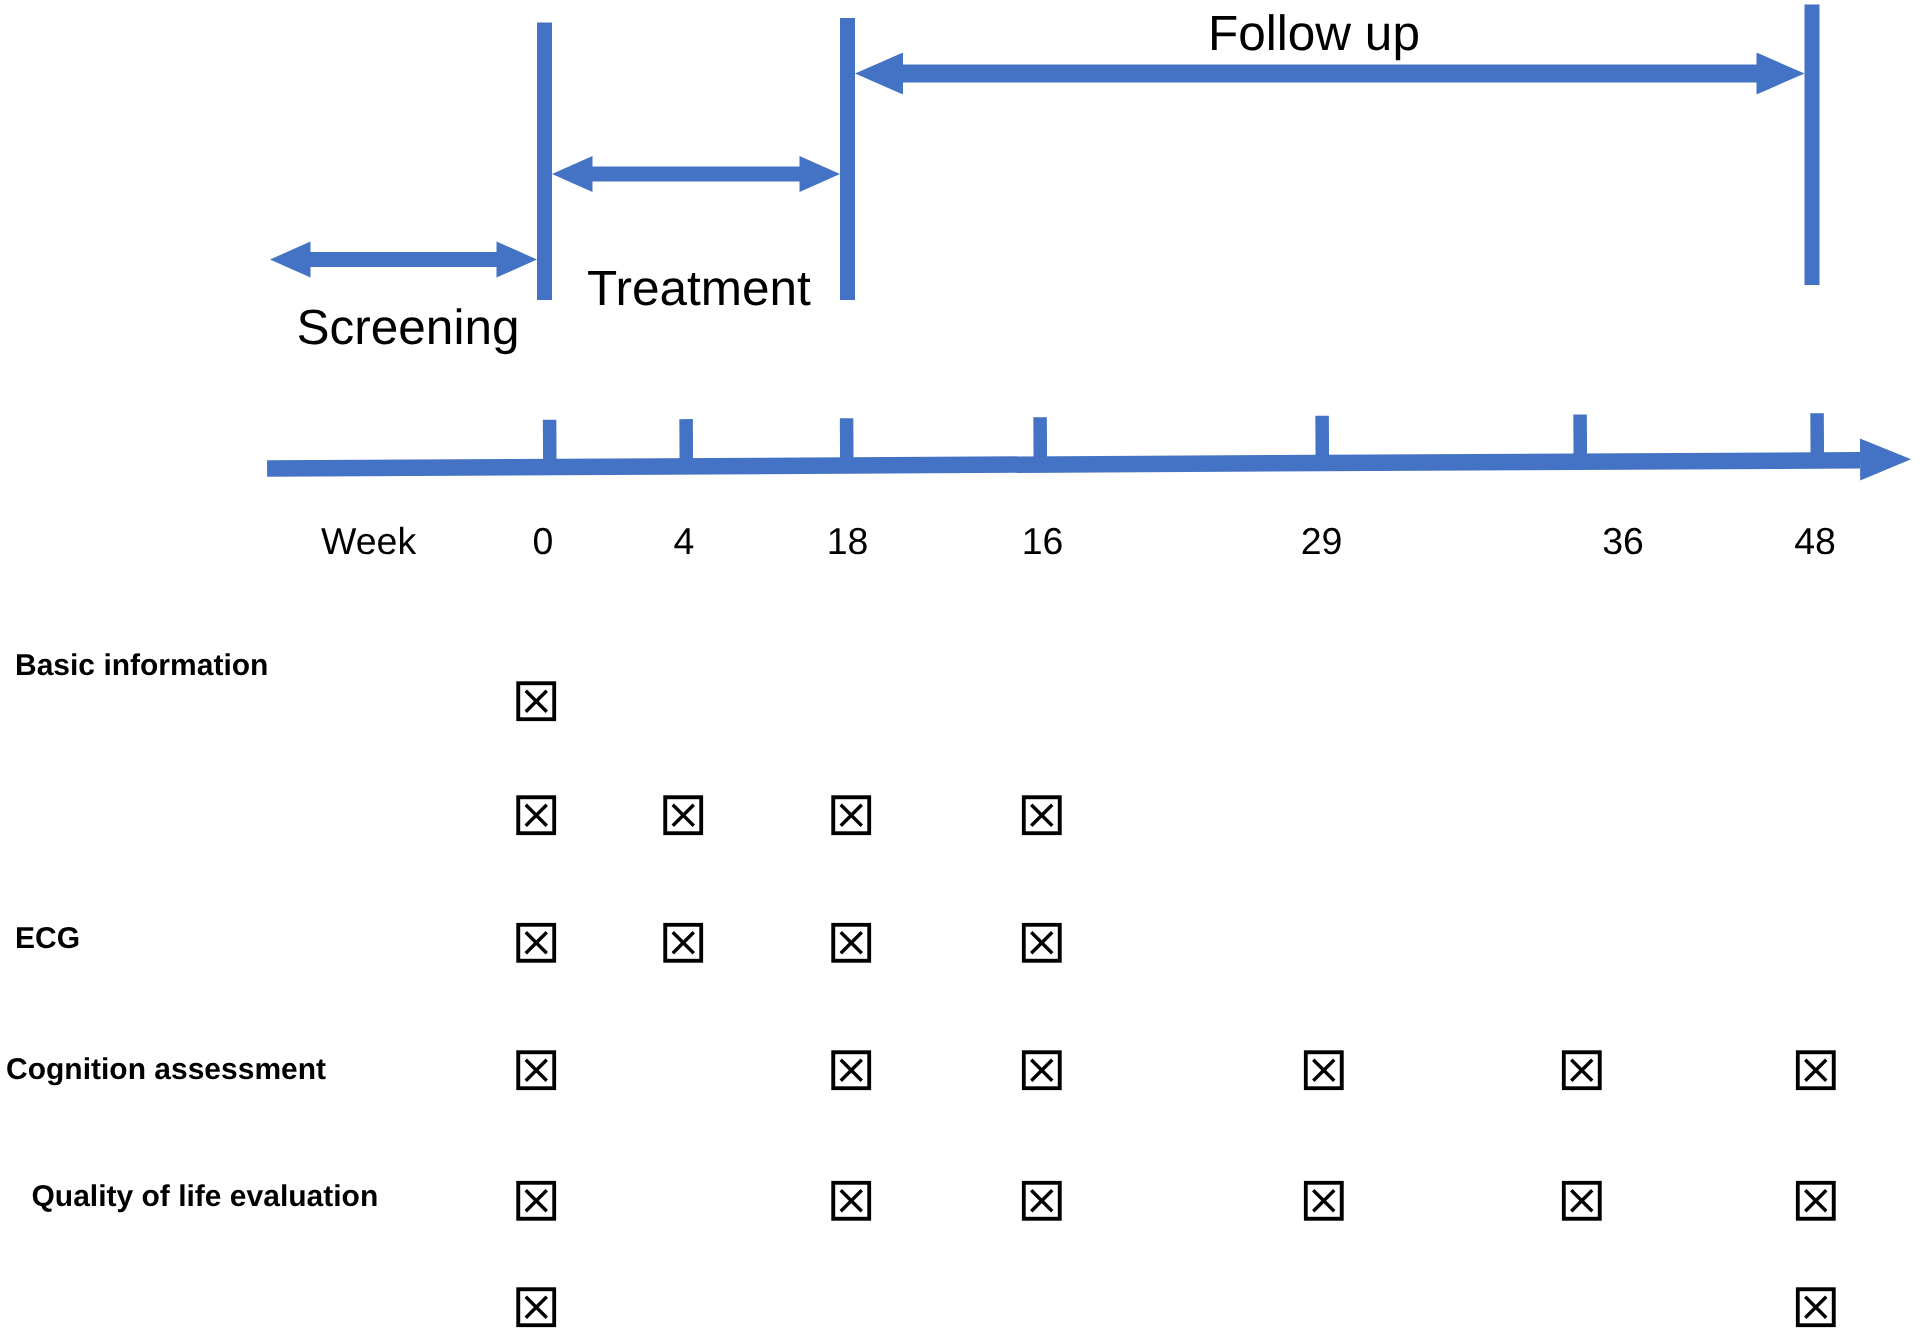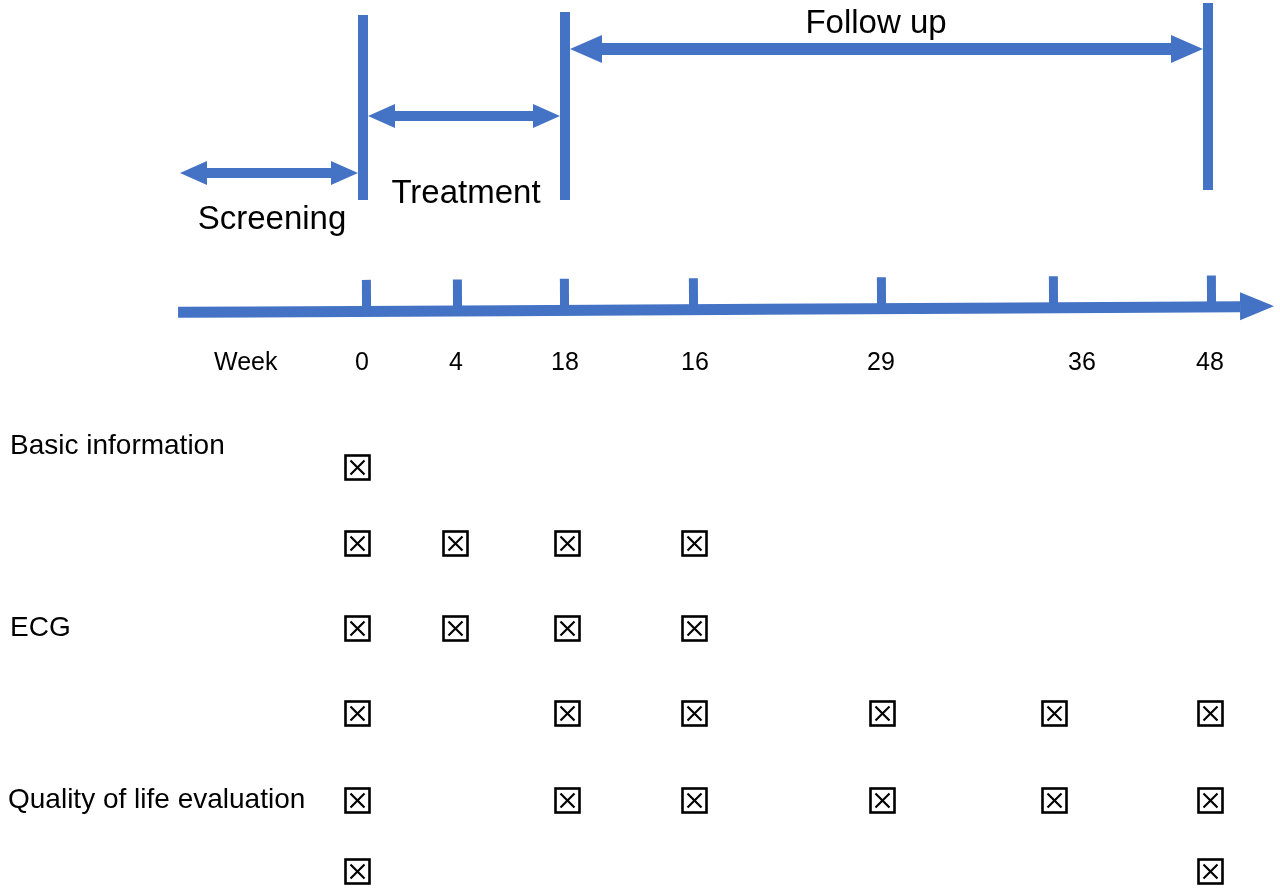--- a/index.html
+++ b/index.html
@@ -11,21 +11,21 @@
   }
   .abs { position:absolute; }
   .phase-label {
     position:absolute; font-size:33px; transform:translateX(-50%); white-space:nowrap;
   }
   .week-num {
     position:absolute; top:347px; font-size:25px; transform:translateX(-50%); white-space:nowrap;
   }
   .axis-word { position:absolute; top:347px; left:214px; font-size:25px; }
   .bar { position:absolute; width:10px; background:var(--accent); }
-  .row-label { position:absolute; font-size:28px; line-height:31px; white-space:nowrap; }
+  .row-label { position:absolute; font-size:20px; line-height:31px; white-space:nowrap;font-weight:bold; }
   .checkbox { position:absolute; width:27px; height:27px; }
   .arrow-shape { fill:var(--accent); }
   svg { display:block; }
 </style>
 </head>
 <body>
 
 <div class="figure">
 
   <div class="phase-label" style="left:876px; top:3px;">Follow up</div>
@@ -72,21 +72,22 @@
   <div class="week-num" style="left:565px;">18</div>
   <div class="week-num" style="left:695px;">16</div>
   <div class="week-num" style="left:881px;">29</div>
   <div class="week-num" style="left:1082px;">36</div>
   <div class="week-num" style="left:1210px;">48</div>
 
   <div class="row-label" style="left:10px; top:429px;">
     <div>Basic information</div>
   </div>
   <div class="row-label" style="left:10px; top:611px;">ECG</div>
-  <div class="row-label" style="left:8px; top:783px;">Quality of life evaluation</div>
+  <div class="row-label" style="left:4px; top:698px;">Cognition assessment</div>
+  <div class="row-label" style="left:21px; top:783px;">Quality of life evaluation</div>
 
   <div class="abs" style="left:0; top:0; width:1280px; height:893px;">
       <div class="checkbox" style="left: 343.5px; top: 454px;">
         <svg width="27" height="27" viewBox="0 0 27 27">
           <rect x="1.5" y="1.5" width="24" height="24" fill="#ffffff" stroke="var(--ink)" stroke-width="2.6"></rect>
           <line x1="6.5" y1="6.5" x2="20.5" y2="20.5" stroke="var(--ink)" stroke-width="2.2"></line>
           <line x1="20.5" y1="6.5" x2="6.5" y2="20.5" stroke="var(--ink)" stroke-width="2.2"></line>
         </svg>
       </div>
       <div class="checkbox" style="left: 343.5px; top: 530px;">

